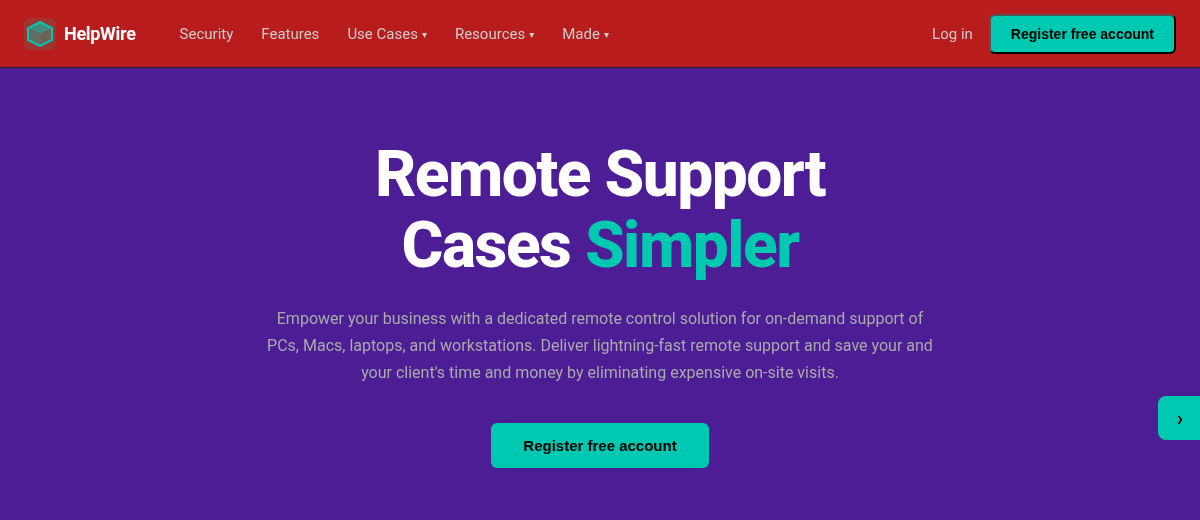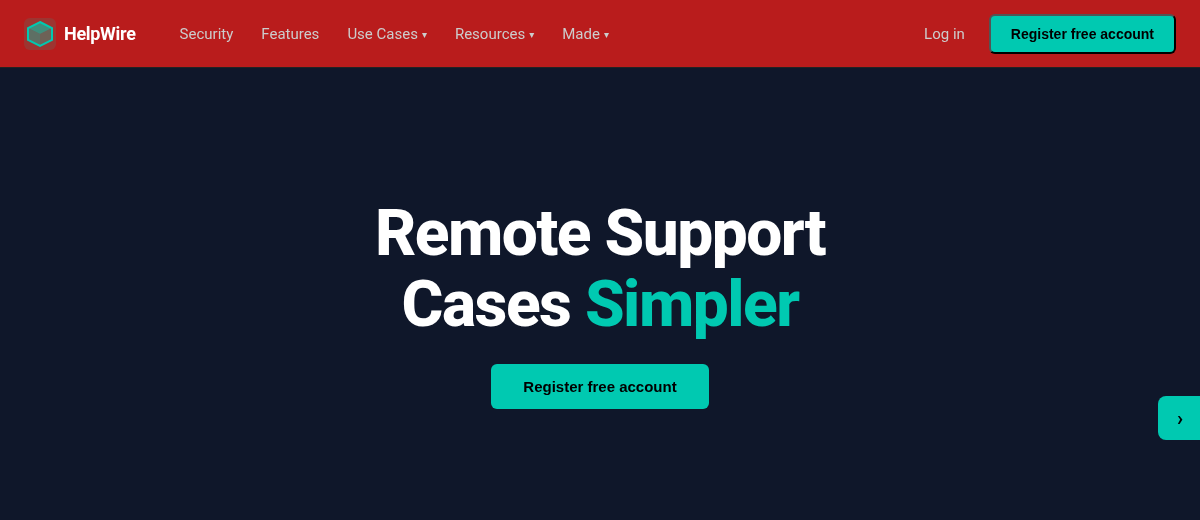--- a/index.html
+++ b/index.html
@@ -68,21 +68,21 @@
     }
 
     .nav-link .chevron {
       font-size: 10px;
       margin-top: 1px;
     }
 
     .nav-right {
       display: flex;
       align-items: center;
-      gap: 12px;
+      gap: 4px;
       margin-left: auto;
     }
 
     .login-btn {
       color: #cccccc;
       font-size: 15px;
       cursor: pointer;
       padding: 8px 12px;
     }
 
@@ -98,21 +98,21 @@
     }
 
     
     .hero {
       display: flex;
       flex-direction: column;
       align-items: center;
       justify-content: center;
       padding: 60px 24px 40px;
       text-align: center;
-      background-color: #0f172a;
+      background-color: #4c1d95;
       min-height: calc(520px - 68px);
       position: relative;
     }
 
     .hero-title {
       font-size: 64px;
       font-weight: 800;
       line-height: 1.1;
       margin-bottom: 24px;
       letter-spacing: -1.5px;
@@ -201,18 +201,19 @@
   </div>
 </nav>
 
 <section class="hero">
   <h1 class="hero-title">
     <span>Remote Support</span><br>
     <span>
       <span>Cases </span><span class="accent">Simpler</span>
     </span>
   </h1>
+  <p class="hero-subtitle">Empower your business with a dedicated remote control solution for on-demand support of PCs, Macs, laptops, and workstations. Deliver lightning-fast remote support and save your and your client's time and money by eliminating expensive on-site visits.</p>
   <button class="hero-cta">Register free account</button>
 
   <div class="floating-btn">
     <span class="floating-btn-icon">›</span>
   </div>
 </section>
 
 </body></html>

